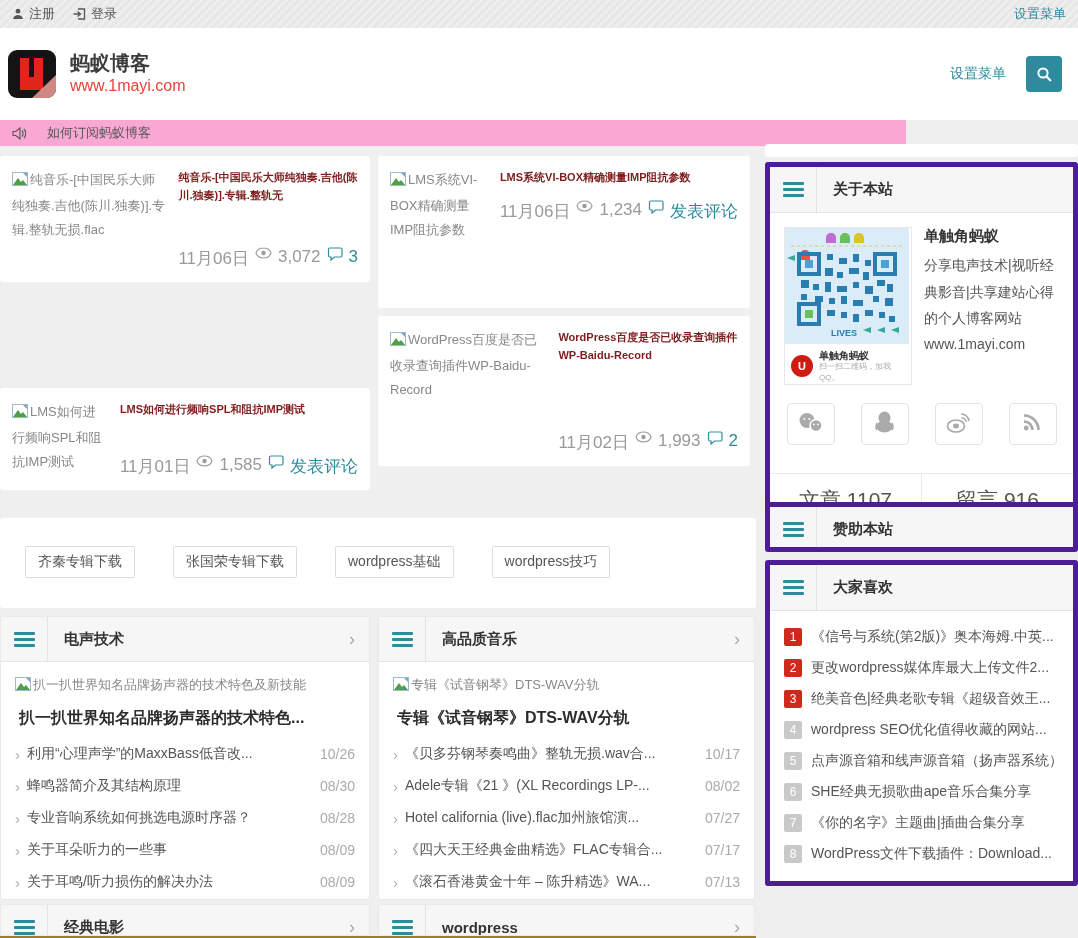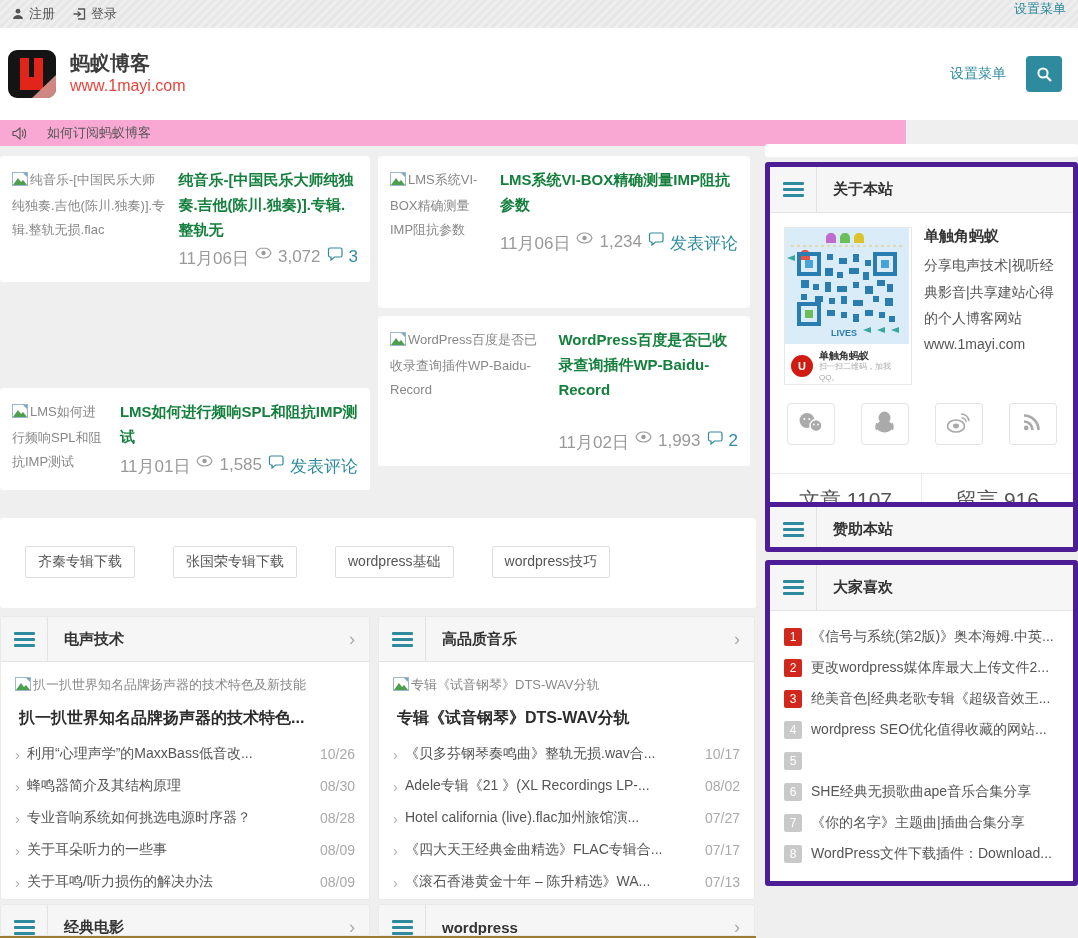--- a/index.html
+++ b/index.html
@@ -6,21 +6,21 @@
   body{
     width:1078px;height:938px;position:relative;overflow:hidden;
     background:#efefef;
     font-family:"Liberation Sans","DejaVu Sans",sans-serif;
     color:#555;
   }
   
   .topbar{
     position:absolute;left:0;top:0;width:1078px;height:28px;box-sizing:border-box;
     background:repeating-linear-gradient(135deg,#e7e7e7 0 3px,#eeeeee 3px 6px);
-    display:flex;padding:0 12px;font-size:13px;color:#555;
+    display:flex;align-items:center;padding:0 12px;font-size:13px;color:#555;
   }
   .tb-item{display:flex;align-items:center;gap:5px;margin-right:18px;cursor:pointer}
   .tb-right{margin-left:auto;color:#2e8b9d;cursor:pointer}
   
   .header{position:absolute;left:0;top:28px;width:1078px;height:92px;background:#fff;
     display:flex;align-items:center;box-sizing:border-box;padding:0 16px 0 8px}
   .logo{width:48px;height:48px;flex:0 0 48px}
   .brand{margin-left:14px}
   .site-name{font-size:20px;font-weight:bold;color:#3c3c3c;line-height:1.2}
   .site-url{font-size:16px;color:#e8433a;line-height:1.4}
@@ -35,21 +35,21 @@
   
   .card{position:absolute;background:#fff;border-radius:3px;box-sizing:border-box;
     padding:12px;display:flex;gap:12px;cursor:pointer}
   .c1{left:0;top:156px;width:370px;height:126px}
   .c2{left:378px;top:156px;width:372px;height:152px}
   .c4{left:378px;top:316px;width:372px;height:150px}
   .c3{left:0;top:388px;width:370px;height:102px}
   .thumb{width:45%;font-size:13px;color:#888;line-height:1.85}
   .bimg{display:inline-block;vertical-align:-2px;margin-right:2px}
   .cbody{flex:1;display:flex;flex-direction:column}
-  .ct{font-size:15px;font-weight:bold;color:#15803d;line-height:1.65}
+  .ct{font-size:11px;font-weight:bold;color:#7f1d1d;line-height:1.65}
   .meta{display:flex;align-items:flex-start;gap:6px;font-size:17px;color:#999;white-space:nowrap}
   .meta-bottom{margin-top:auto}
   .meta-flow{margin-top:14px}
   .mcmt{color:#2e8b9d;cursor:pointer}
   .micon{display:inline-flex;align-items:center}
   
   .tags{position:absolute;left:0;top:518px;width:756px;height:90px;background:#fff;
     border-radius:3px;box-sizing:border-box;padding:9px 6px}
   .tag{display:inline-block;border:1px solid #ddd;border-radius:2px;background:#fff;
     padding:6px 12px;margin:19px;font-size:14px;color:#555;cursor:pointer}
@@ -564,20 +564,21 @@
     <div class="poprow">
         <span class="badge hot">3</span>
         <span class="poptext">绝美音色|经典老歌专辑《超级音效王...</span>
       </div>
     <div class="poprow">
         <span class="badge">4</span>
         <span class="poptext">wordpress SEO优化值得收藏的网站...</span>
       </div>
     <div class="poprow">
         <span class="badge">5</span>
+        <span class="poptext">点声源音箱和线声源音箱（扬声器系统）</span>
       </div>
     <div class="poprow">
         <span class="badge">6</span>
         <span class="poptext">SHE经典无损歌曲ape音乐合集分享</span>
       </div>
     <div class="poprow">
         <span class="badge">7</span>
         <span class="poptext">《你的名字》主题曲|插曲合集分享</span>
       </div>
     <div class="poprow">

